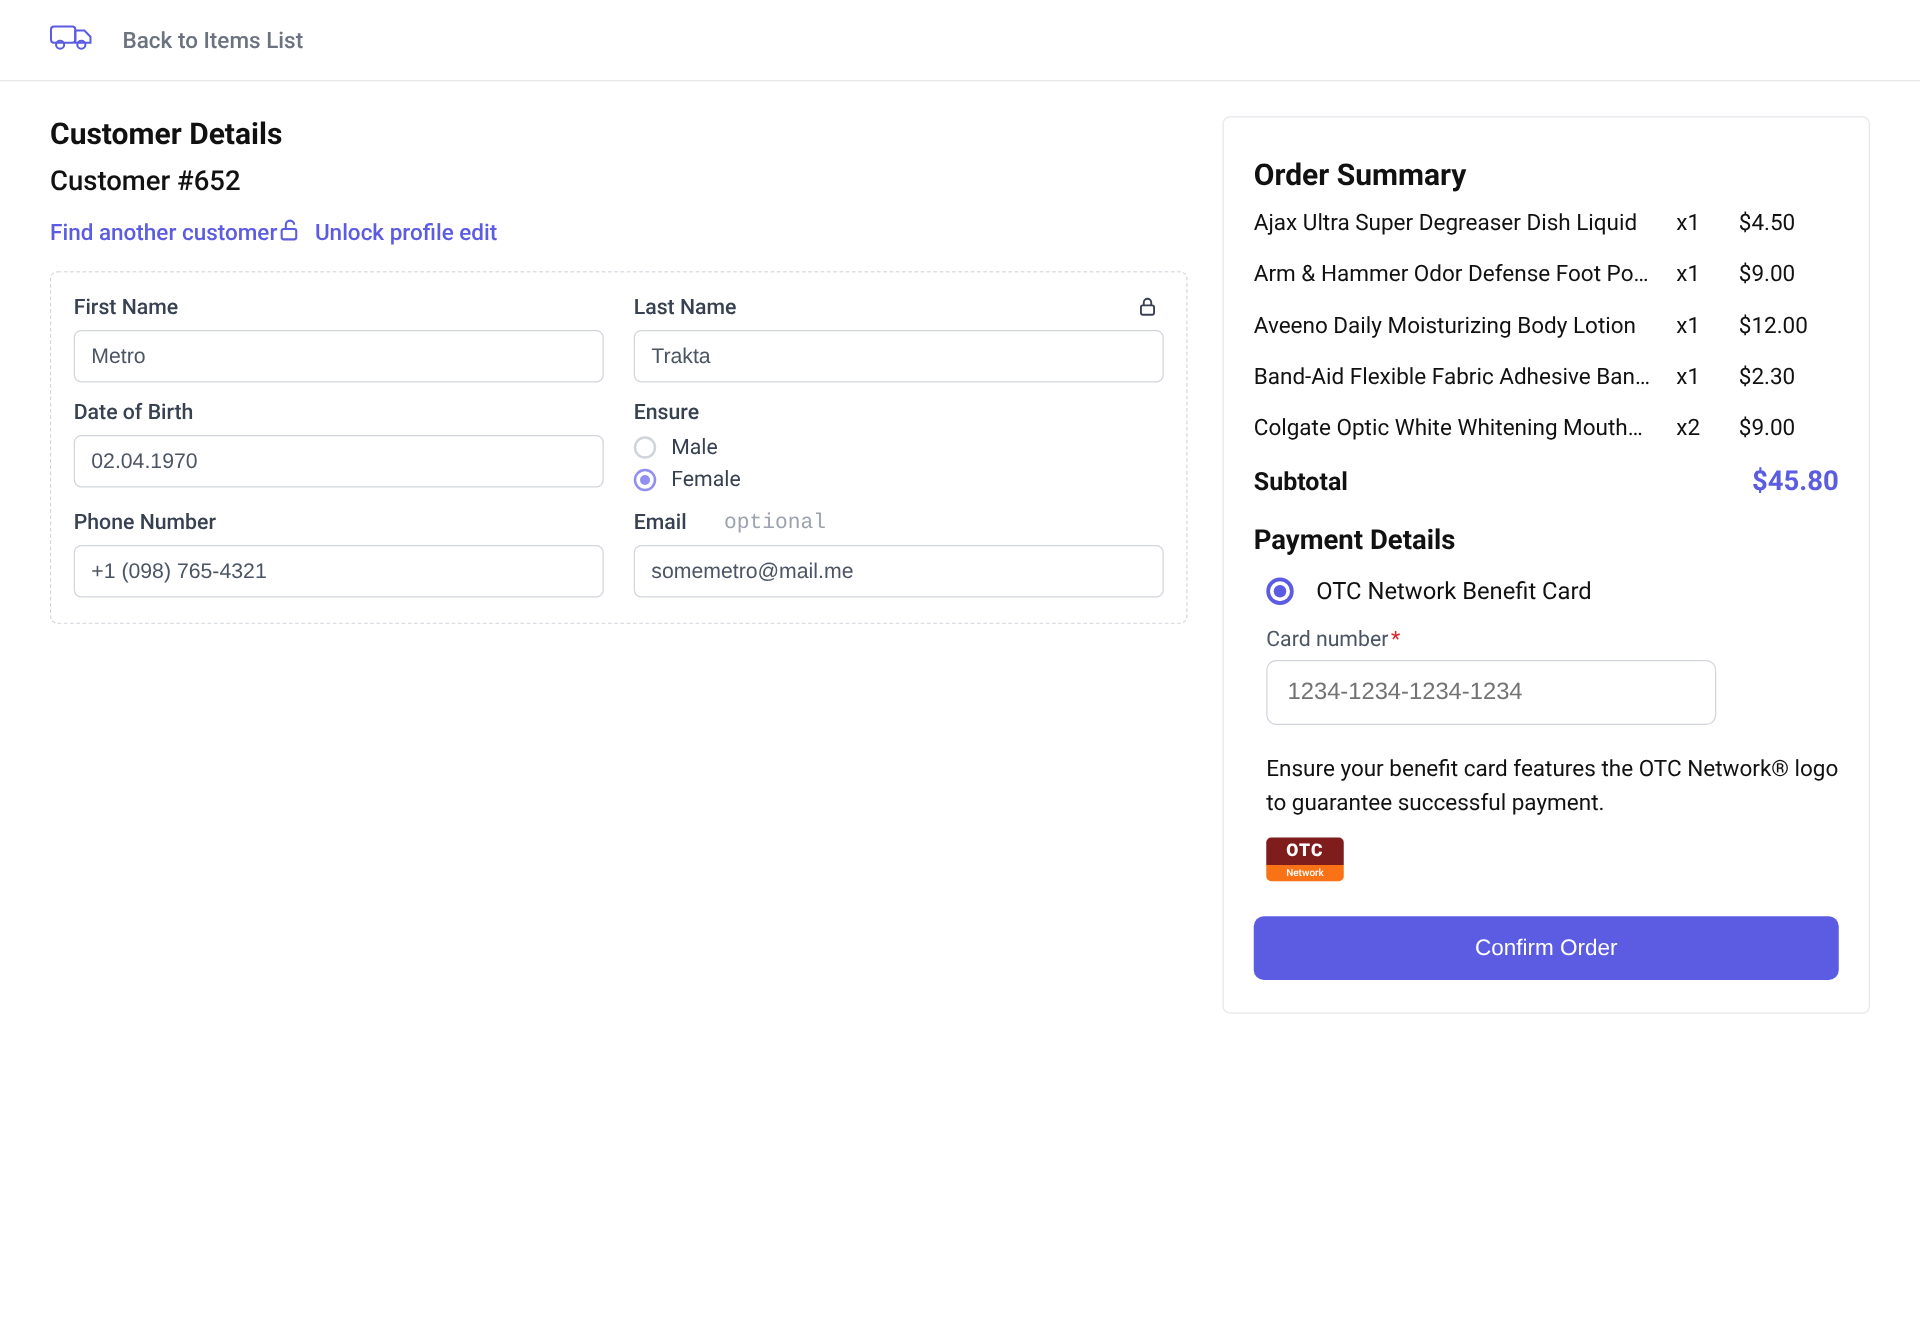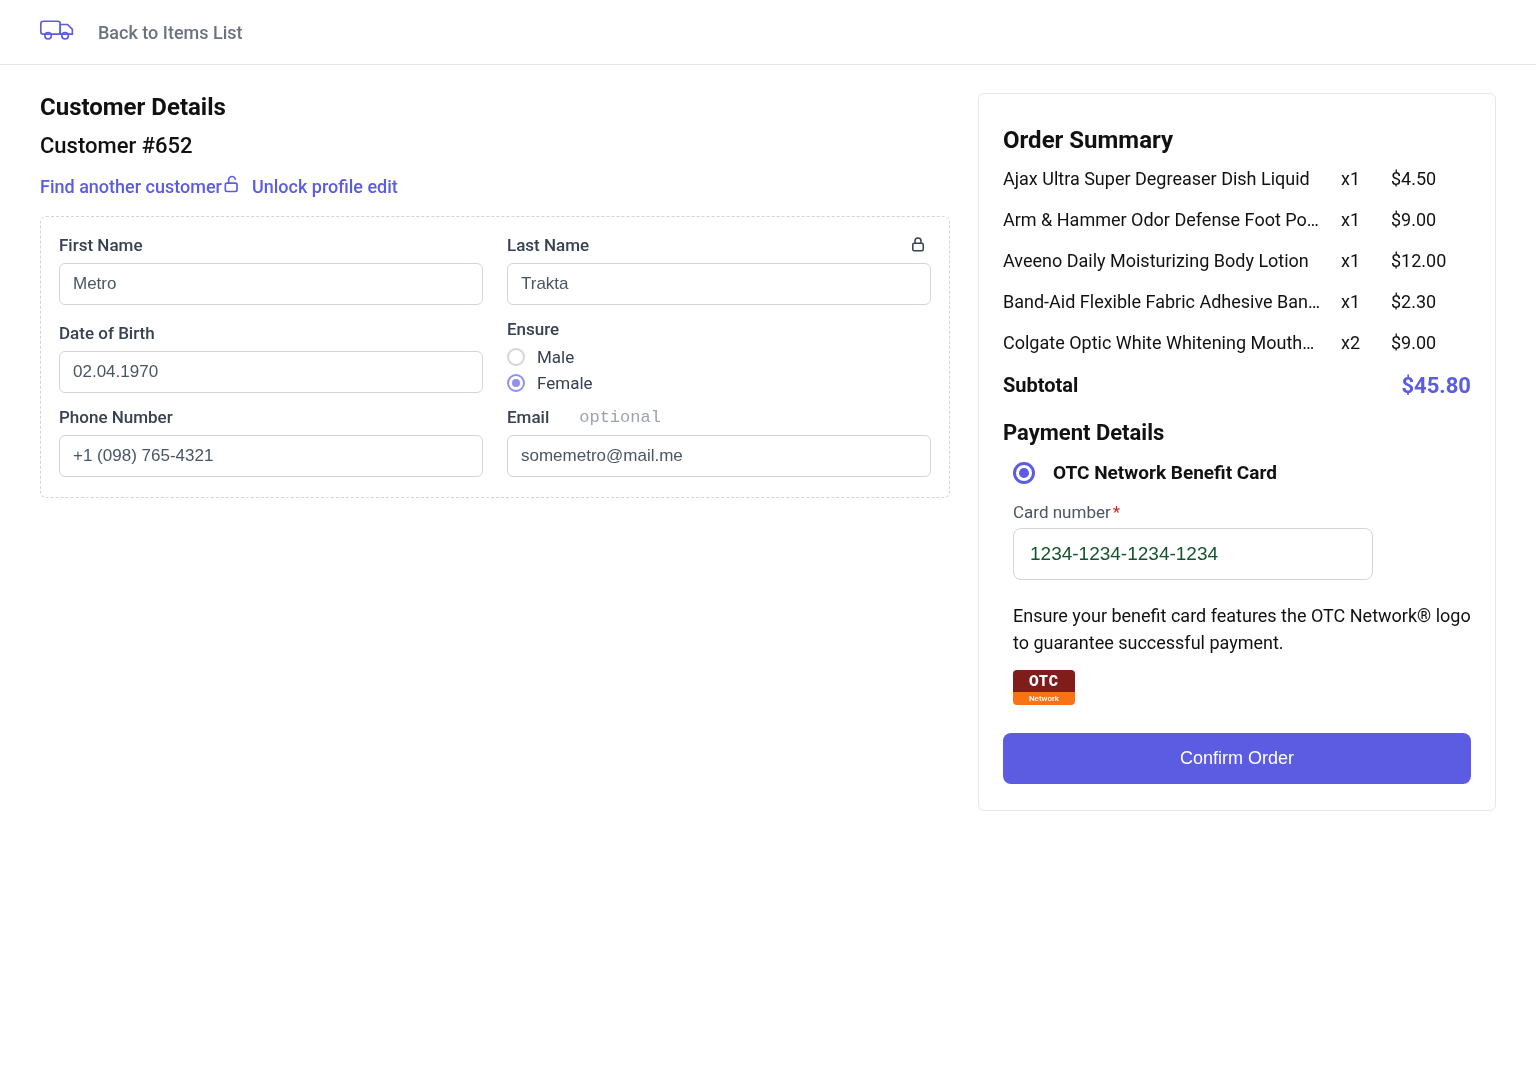--- a/index.html
+++ b/index.html
@@ -56,21 +56,20 @@
   }
   .form-block {
     border: 1px dashed #d1d5db;
     border-radius: 6px;
     padding: 18px 18px 20px 18px;
   }
   .form-row {
     display: flex;
     gap: 24px;
     margin-bottom: 14px;
-    align-items: flex-end;
   }
   .form-row:last-child { margin-bottom: 0; }
   .field { flex: 1; position: relative; }
   .field-label {
     display: flex;
     align-items: center;
     gap: 10px;
     font-size: 17px;
     color: #374151;
     font-weight: 500;
@@ -128,35 +127,35 @@
     justify-content: space-between;
     font-size: 20px;
     font-weight: 700;
     margin-top: 6px;
     margin-bottom: 22px;
   }
   .subtotal-val { color: #5B5CE2; font-size: 22px; }
   .payment-title { font-size: 22px; font-weight: 700; margin-bottom: 16px; }
   .payopt {
     display: flex; align-items: center; gap: 18px;
-    font-size: 19px; font-weight: 700; margin-bottom: 18px;
+    font-size: 19px; font-weight: 400; margin-bottom: 18px;
     padding-left: 10px;
   }
   .pay-radio {
     width: 22px; height: 22px; border-radius:50%;
     border: 3px solid #5B5CE2; display:flex; align-items:center; justify-content:center;
   }
   .pay-radio-dot { width:10px; height:10px; border-radius:50%; background:#5B5CE2; }
   .card-label { font-size: 17px; color:#4b5563; margin-bottom:6px; padding-left:10px;}
   .req { color: #dc2626; margin-left:2px; }
   .card-input {
     width: 360px;
     margin-left: 10px;
     border:1px solid #d1d5db; border-radius:8px;
-    padding: 14px 16px; font-size:19px; color:#14532d;
+    padding: 14px 16px; font-size:19px; color:#737373;
   }
   .helper {
     font-size: 18px; color:#111; margin-top: 22px; margin-bottom: 14px;
     padding-left:10px; line-height:1.5;
   }
   .otc-badge {
     margin-left:10px;
     width: 62px;
   }
   .otc-top {

